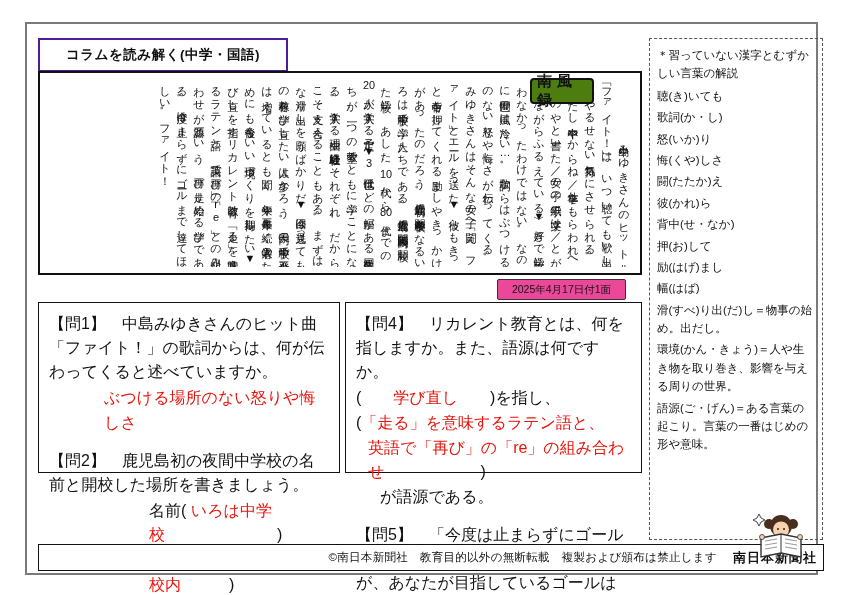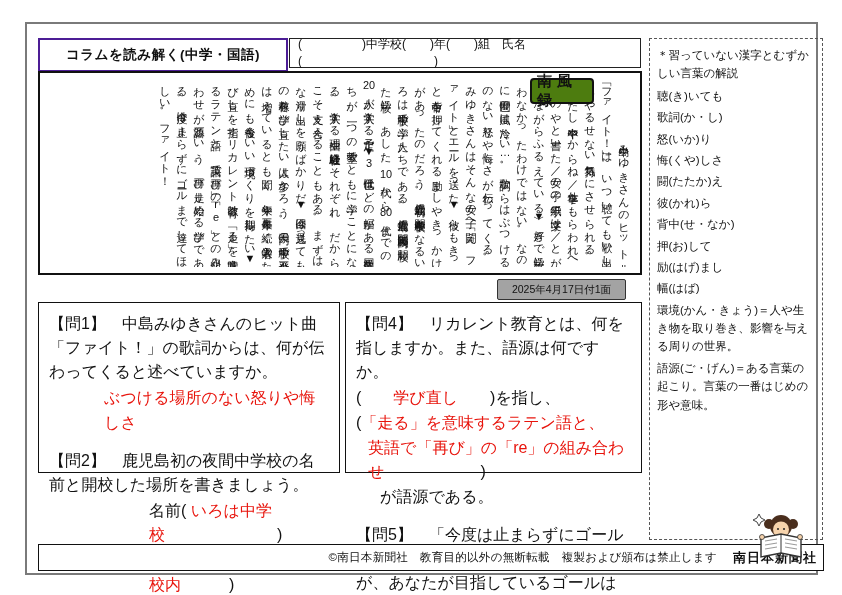--- a/index.html
+++ b/index.html
@@ -21,21 +21,21 @@
   
   .column-box{position:absolute;left:11px;top:47px;width:604px;height:204px;border:2px solid #111;box-sizing:border-box;}
   .column-text{position:absolute;top:6px;bottom:6px;left:8px;right:8px;
                writing-mode:vertical-rl;text-orientation:upright;
                font-size:11px;line-height:17px;letter-spacing:.5px;overflow:hidden;}
   .tcy{text-combine-upright:all;}
   .masthead{position:absolute;top:5px;right:46px;width:64px;height:26px;background:#4d7c0f;border:2px solid #111;
             border-radius:4px;z-index:2;display:flex;align-items:center;justify-content:center;
             font-family:"DejaVu Serif",serif;font-weight:bold;font-size:15px;letter-spacing:5px;padding-left:5px;box-sizing:border-box;}
   .date-box{position:absolute;left:470px;top:255px;width:127px;height:19px;border:1.5px solid #333;border-radius:2px;
-            background:#a3a3a3;display:flex;align-items:center;justify-content:center;font-size:10.5px;z-index:2;}
+            background:#ec4899;display:flex;align-items:center;justify-content:center;font-size:10.5px;z-index:2;}
 
   
   .qbox{position:absolute;top:278px;height:171px;border:1.5px solid #111;box-sizing:border-box;
         padding:9px 10px;font-size:16px;line-height:1.5;}
   .qbox-left{left:11px;width:302px;}
   .qbox-right{left:318px;width:297px;}
   .question{margin-bottom:13px;}
   .q-stem{margin:0 0 2px 0;}
   .q-line{line-height:1.55;}
   .ans{color:var(--ans,#e60012);}
@@ -49,37 +49,35 @@
 </style>
 </head>
 <body>
 
 <div class="sheet">
 
   <div class="title-box">
     <span>コラムを読み解く(中学・国語)</span>
   </div>
 
-  <div class="name-box">
-    <span>(　　　　　)中学校(　　)年(　　)組　氏名(　　　　　　　　　　　)</span>
-  </div>
 
   <div class="glossary">
     <div class="gl-head">＊習っていない漢字とむずかしい言葉の解説</div>
     <div>
         <div class="gl-item">聴(き)いても</div>
         <div class="gl-item">歌詞(か・し)</div>
         <div class="gl-item">怒(いか)り</div>
         <div class="gl-item">悔(くや)しさ</div>
         <div class="gl-item">闘(たたか)え</div>
         <div class="gl-item">彼(かれ)ら</div>
         <div class="gl-item">背中(せ・なか)</div>
         <div class="gl-item">押(お)して</div>
         <div class="gl-item">励(はげ)まし</div>
         <div class="gl-item">幅(はば)</div>
+        <div class="gl-item">滑(すべ)り出(だ)し＝物事の始め。出だし。</div>
         <div class="gl-item">環境(かん・きょう)＝人や生き物を取り巻き、影響を与える周りの世界。</div>
         <div class="gl-item">語源(ご・げん)＝ある言葉の起こり。言葉の一番はじめの形や意味。</div>
       </div>
   </div>
 
   <div class="column-box">
     <div class="column-text"><span>　　　　　中島みゆきさんのヒット曲「ファイト！」は、いつ聴いても歌い出しにやるせない気持ちにさせられる。〈あたし中卒やからね／仕事をもらわれへんのやと書いた／女の子の手紙の文字は／とがりながらふるえている〉▼好きで学校に通わなかったわけではない。なのに世間の風は冷たい…。歌詞からはぶつける場所のない怒りや悔しさが伝わってくる。みゆきさんはそんな女の子へ「闘え、ファイト」とエールを送った▼彼らもきっと背中を押してくれる励ましやきっかけがあったのだろう。鹿児島初の夜間中学校となるいろは中学校で学ぶ人たちである。鹿児島市の開陽高校内に開校した学校に、あした、</span><span class="tcy">10</span><span>代から</span><span class="tcy">80</span><span>代までの</span><span class="tcy">20</span><span>人が入学する予定だ▼3世代ほどの幅がある同級生たちが、一つの教室でともに学ぶことになる。入学する理由や社会経験はそれぞれ。だからこそ支え合えることもある。まずは順調な滑り出しを願うばかりだ▼今回は見送っても中学校の教科を学び直したい人は多かろう。県内の中学校で不登校は増えているとも聞く。来年や再来年と続く入学者のためにも今後もいい環境づくりを期待したい▼学び直しを指すリカレント教育は、「走る」を意味するラテン語と、英語で「再び」の「re」との組み合わせが語源という。再び走り始める学びである。今度は止まらずにゴールまで達してほしい。ファイト！</span></div>
     <div class="masthead">
       <span>南風録</span>
     </div>

